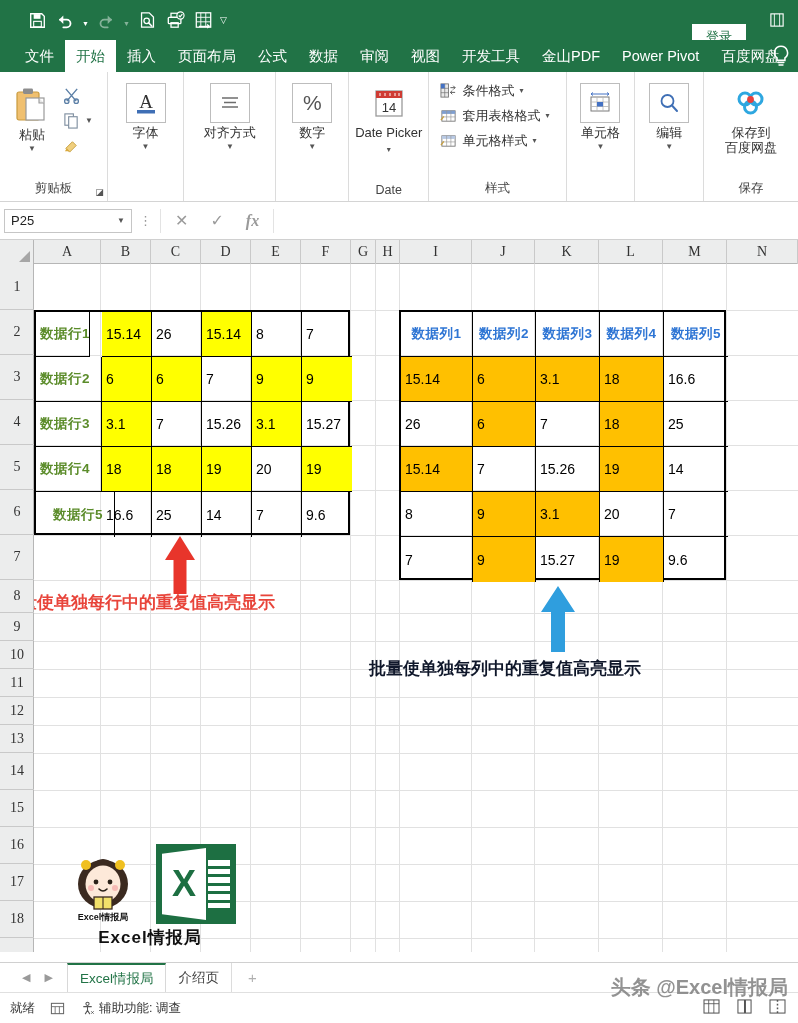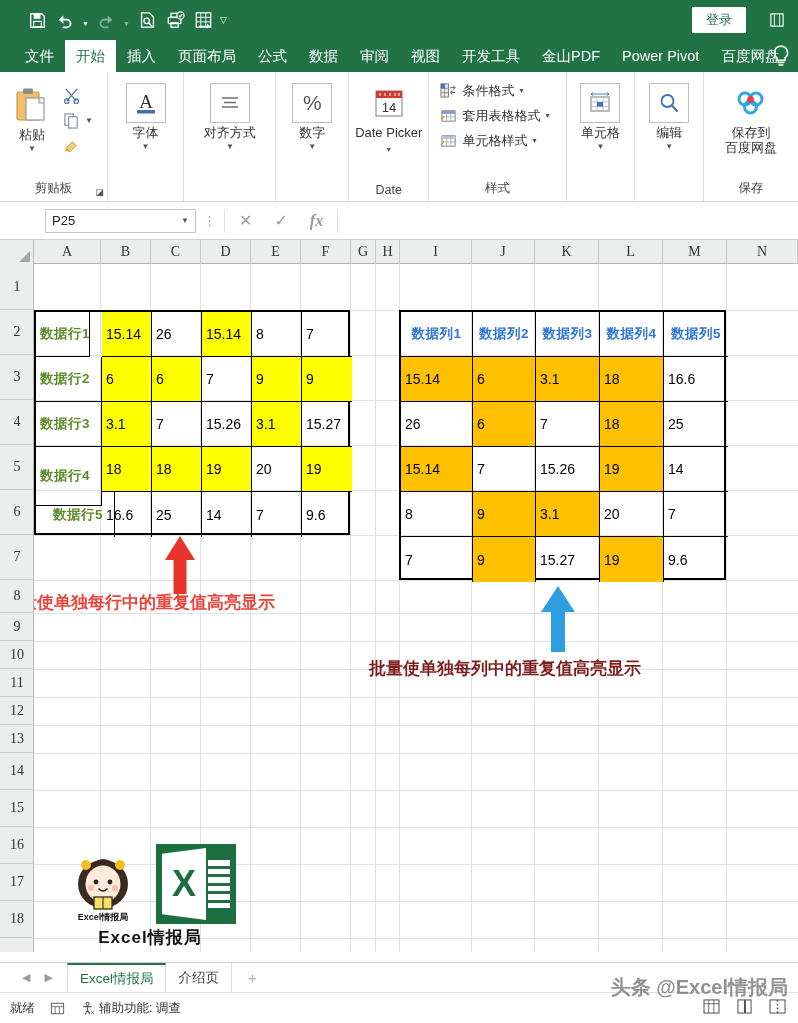--- a/index.html
+++ b/index.html
@@ -25,21 +25,21 @@
   .qat-caret {
     width: 11px; height: 26px; display: flex; align-items: flex-end;
     justify-content: center; color: #ffffff; font-size: 7px; padding-bottom: 6px;
   }
   .title-text {
     position: absolute; left: 0; right: 0; text-align: center;
     color: #ffffff; font-size: 14.5px; letter-spacing: .2px;
     pointer-events: none;
   }
   .signin {
-    position: absolute; right: 52px; top: 7px;
+    position: absolute; right: 52px; top: 24px;
     background: #ffffff; color: #217346; font-size: 13px;
     padding: 3px 13px; border: 1px solid #ffffff;
   }
   .restore-btn {
     position: absolute; right: 10px; top: 9px; color: #fff;
     width: 22px; height: 22px; display:flex; align-items:center; justify-content:center;
   }
 
   
   .ribbon-tabs {
@@ -92,24 +92,23 @@
     position: absolute; right: 3px; bottom: 4px; font-size: 9px; color: #555;
   }
   .caret-dn { font-size: 8px; color: #555; }
 
   
   .fbar {
     height: 38px; background: #fff; display: flex; align-items: center;
     padding: 0 4px; border-bottom: 1px solid #d0d0d0;
   }
   .namebox {
-    width: 151px; height: 24px; border: 1px solid #c6c6c6; background: #fff;
+    width: 128px; height: 24px; border: 1px solid #c6c6c6; background: #fff;
     display: flex; align-items: center; padding: 0 6px; font-size: 13px; color: #222;
     justify-content: space-between;
-    margin-left: 41px;
   }
   .namebox .nb-caret { font-size: 8px; color: #555; }
   .fb-dots { width: 28px; text-align: center; color: #999; font-size: 13px; letter-spacing:1px;}
   .fb-icons { display: flex; align-items: center; gap: 22px; padding: 0 14px; height:24px;
               border-left:1px solid #e3e3e3; border-right:1px solid #e3e3e3;}
   .fb-icons span { color: #9a9a9a; font-size: 16px; }
   .fb-fx { font-style: italic; font-family: "Liberation Serif", serif; color: #444; font-weight: bold; }
   .fb-input { flex: 1; height: 24px; background: #fff; }
 
   
@@ -160,21 +159,21 @@
 
   .scene-title {
     position: absolute; font-family: "Liberation Serif", serif;
     font-size: 26px; color: #000; text-align: center;
   }
 
   .note {
     position: absolute; font-size: 17px; font-weight: bold; white-space: nowrap;
   }
   .note-red { color: #e8443a; }
-  .note-blue { color: #7f1d1d; }
+  .note-blue { color: #0f172a; }
 
   
   .logo-wrap { position: absolute; }
   .mascot {
     width: 62px; height: 62px; position: relative;
   }
   .mascot-cap { font-size: 9px; font-weight: bold; color: #111; text-align: center; margin-top: 1px; }
   .xlogo { width: 80px; height: 80px; background: #1d6f42; position: relative; }
   .xlogo .page { position: absolute; left: 6px; top: 4px; width: 44px; height: 72px; background: #fff;
                  clip-path: polygon(0 8%, 100% 0, 100% 100%, 0 92%); }
@@ -589,21 +588,21 @@
       <div class="gridline-h" style="top:600px"></div>
       <div class="gridline-h" style="top:637px"></div>
       <div class="gridline-h" style="top:674px"></div>
 
 
       <div class="tbl" style="left:0px;top:46px;width:316px;height:225px">
 
         <div class="cell lbl-row" style="left:0;top:0;width:54px;height:45px">数据行1</div>
         <div class="cell lbl-row" style="left:0;top:45px;width:66px;height:45px">数据行2</div>
         <div class="cell lbl-row" style="left:0;top:90px;width:66px;height:45px">数据行3</div>
-        <div class="cell lbl-row" style="left:0;top:135px;width:66px;height:59px">数据行4</div>
+        <div class="cell lbl-row" style="left:0;top:135px;width:66px;height:45px">数据行4</div>
         <div class="cell lbl-row nb-b" style="left:13px;top:180px;width:66px;height:45px">数据行5</div>
 
         <div class="cell hl-yellow" style="left:66px;top:0;width:50px;height:45px">15.14</div>
         <div class="cell" style="left:116px;top:0;width:50px;height:45px">26</div>
         <div class="cell hl-yellow" style="left:166px;top:0;width:50px;height:45px">15.14</div>
         <div class="cell" style="left:216px;top:0;width:50px;height:45px">8</div>
         <div class="cell nb-r" style="left:266px;top:0;width:50px;height:45px">7</div>
 
         <div class="cell hl-yellow" style="left:66px;top:45px;width:50px;height:45px">6</div>
         <div class="cell hl-yellow" style="left:116px;top:45px;width:50px;height:45px">6</div>

